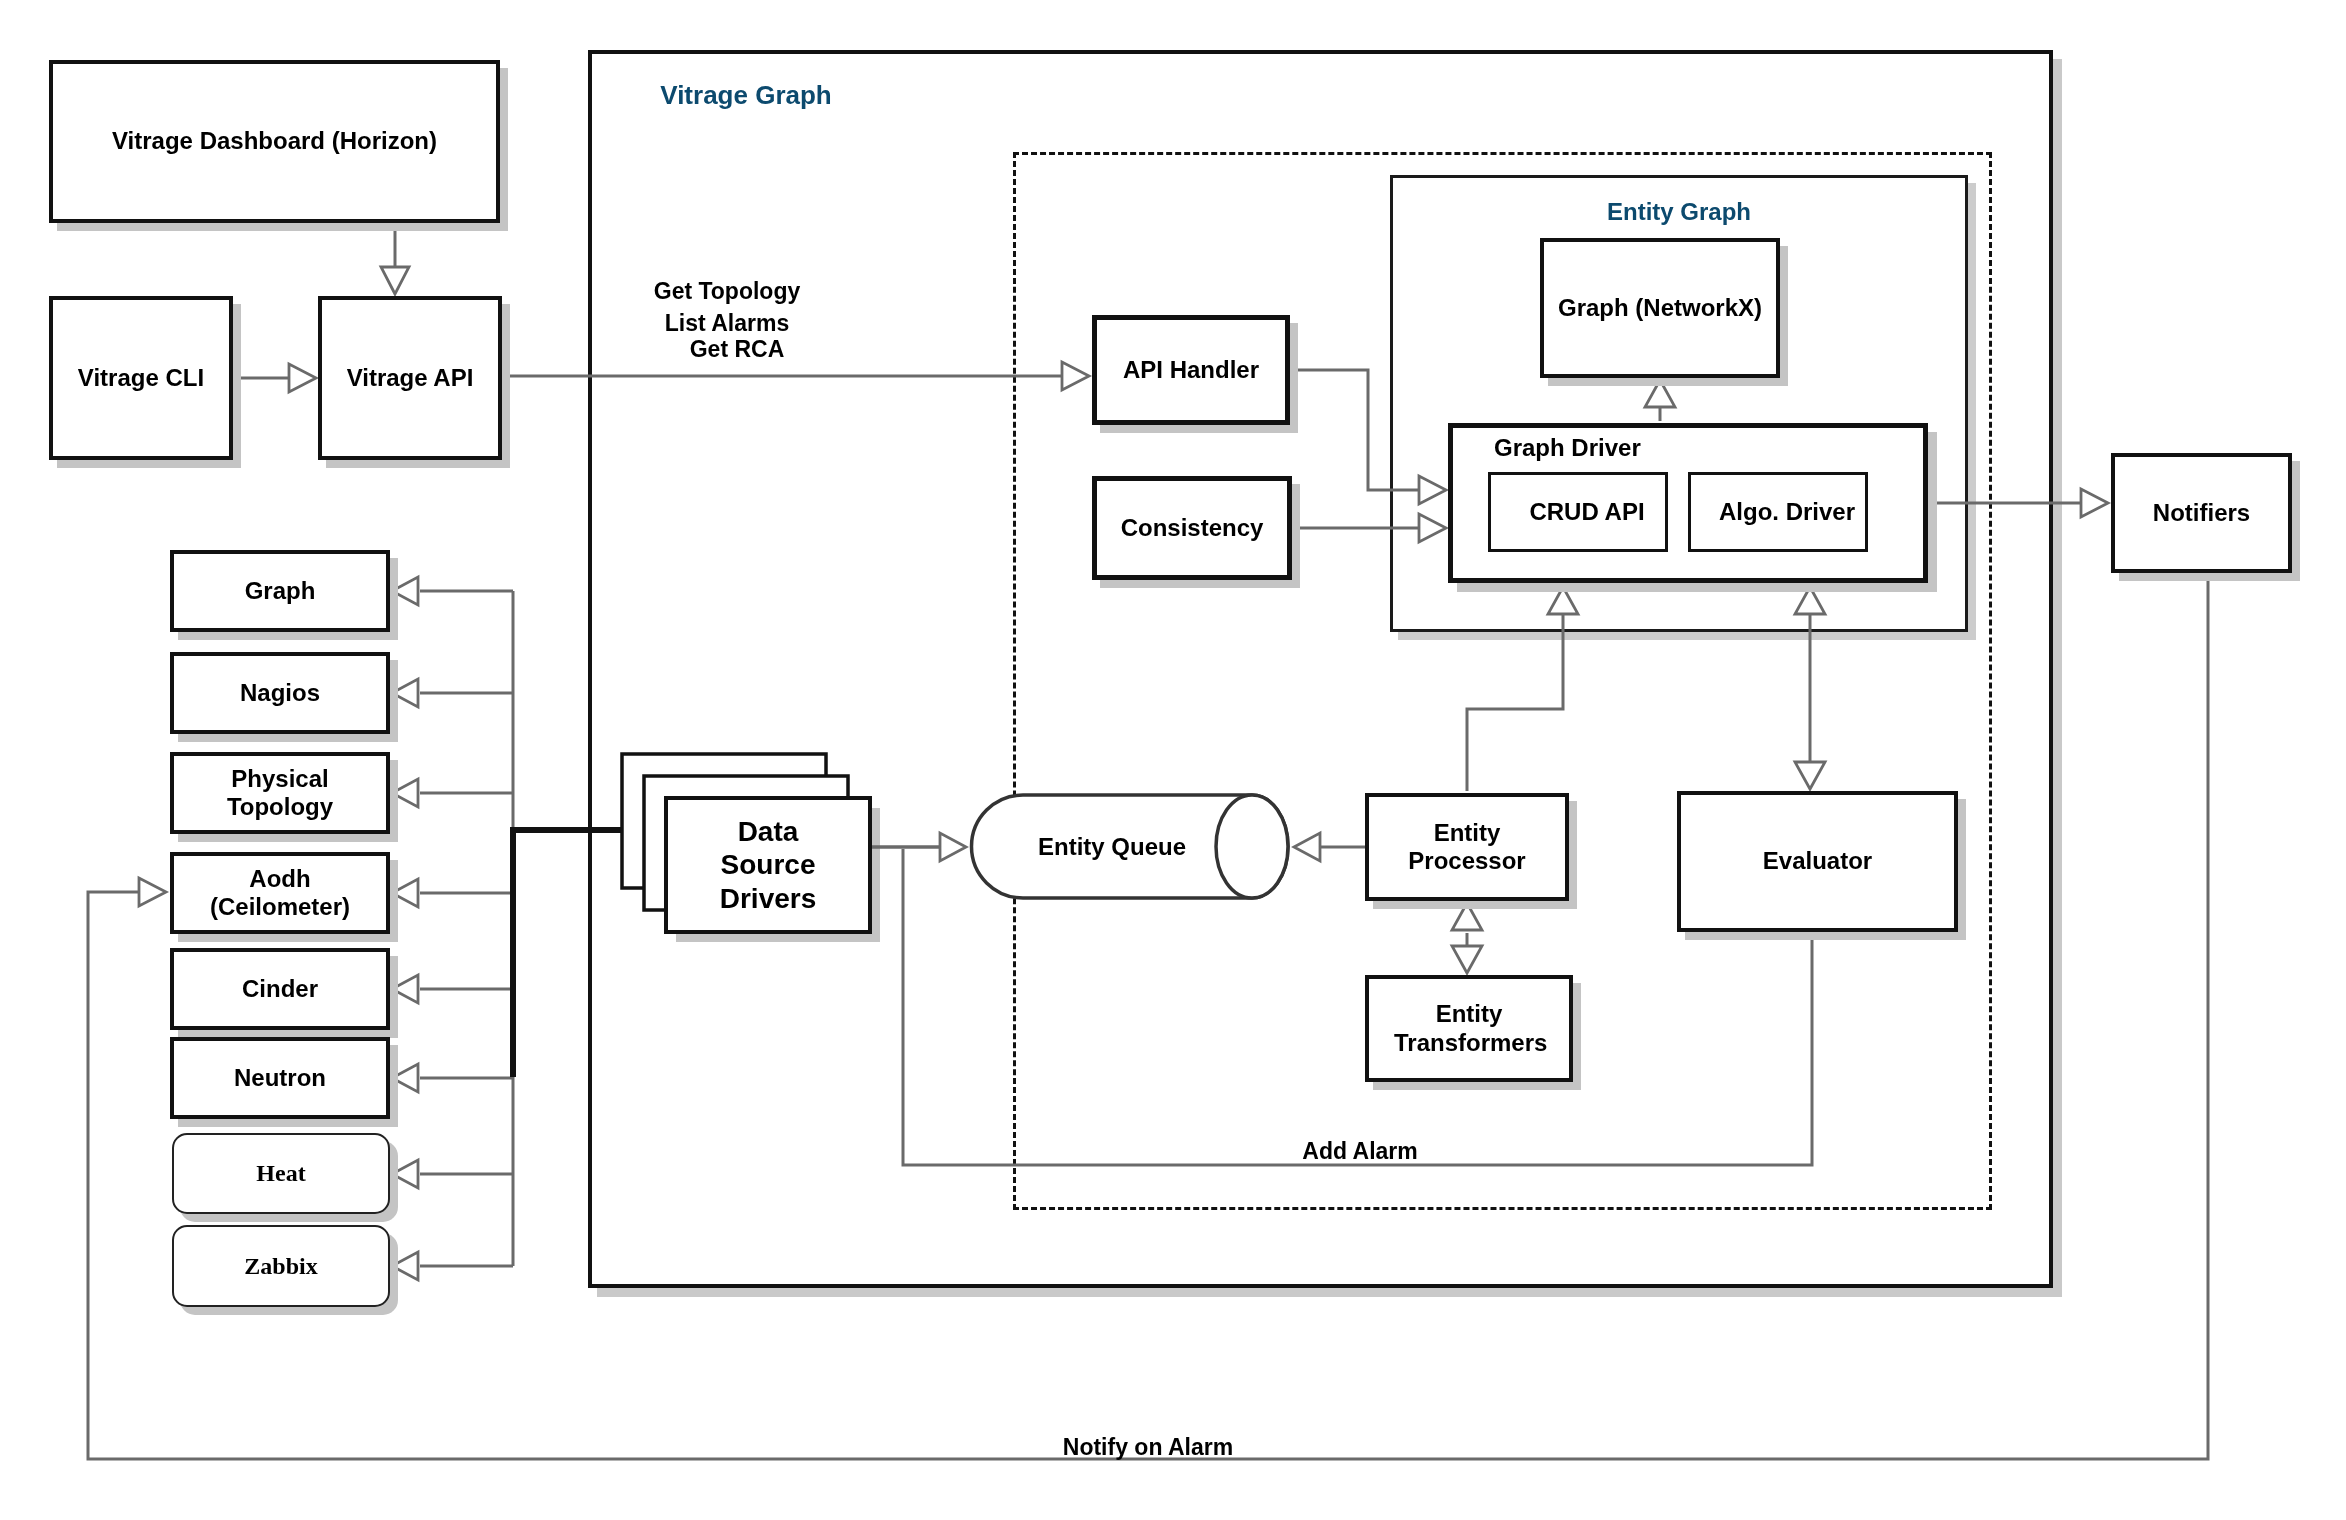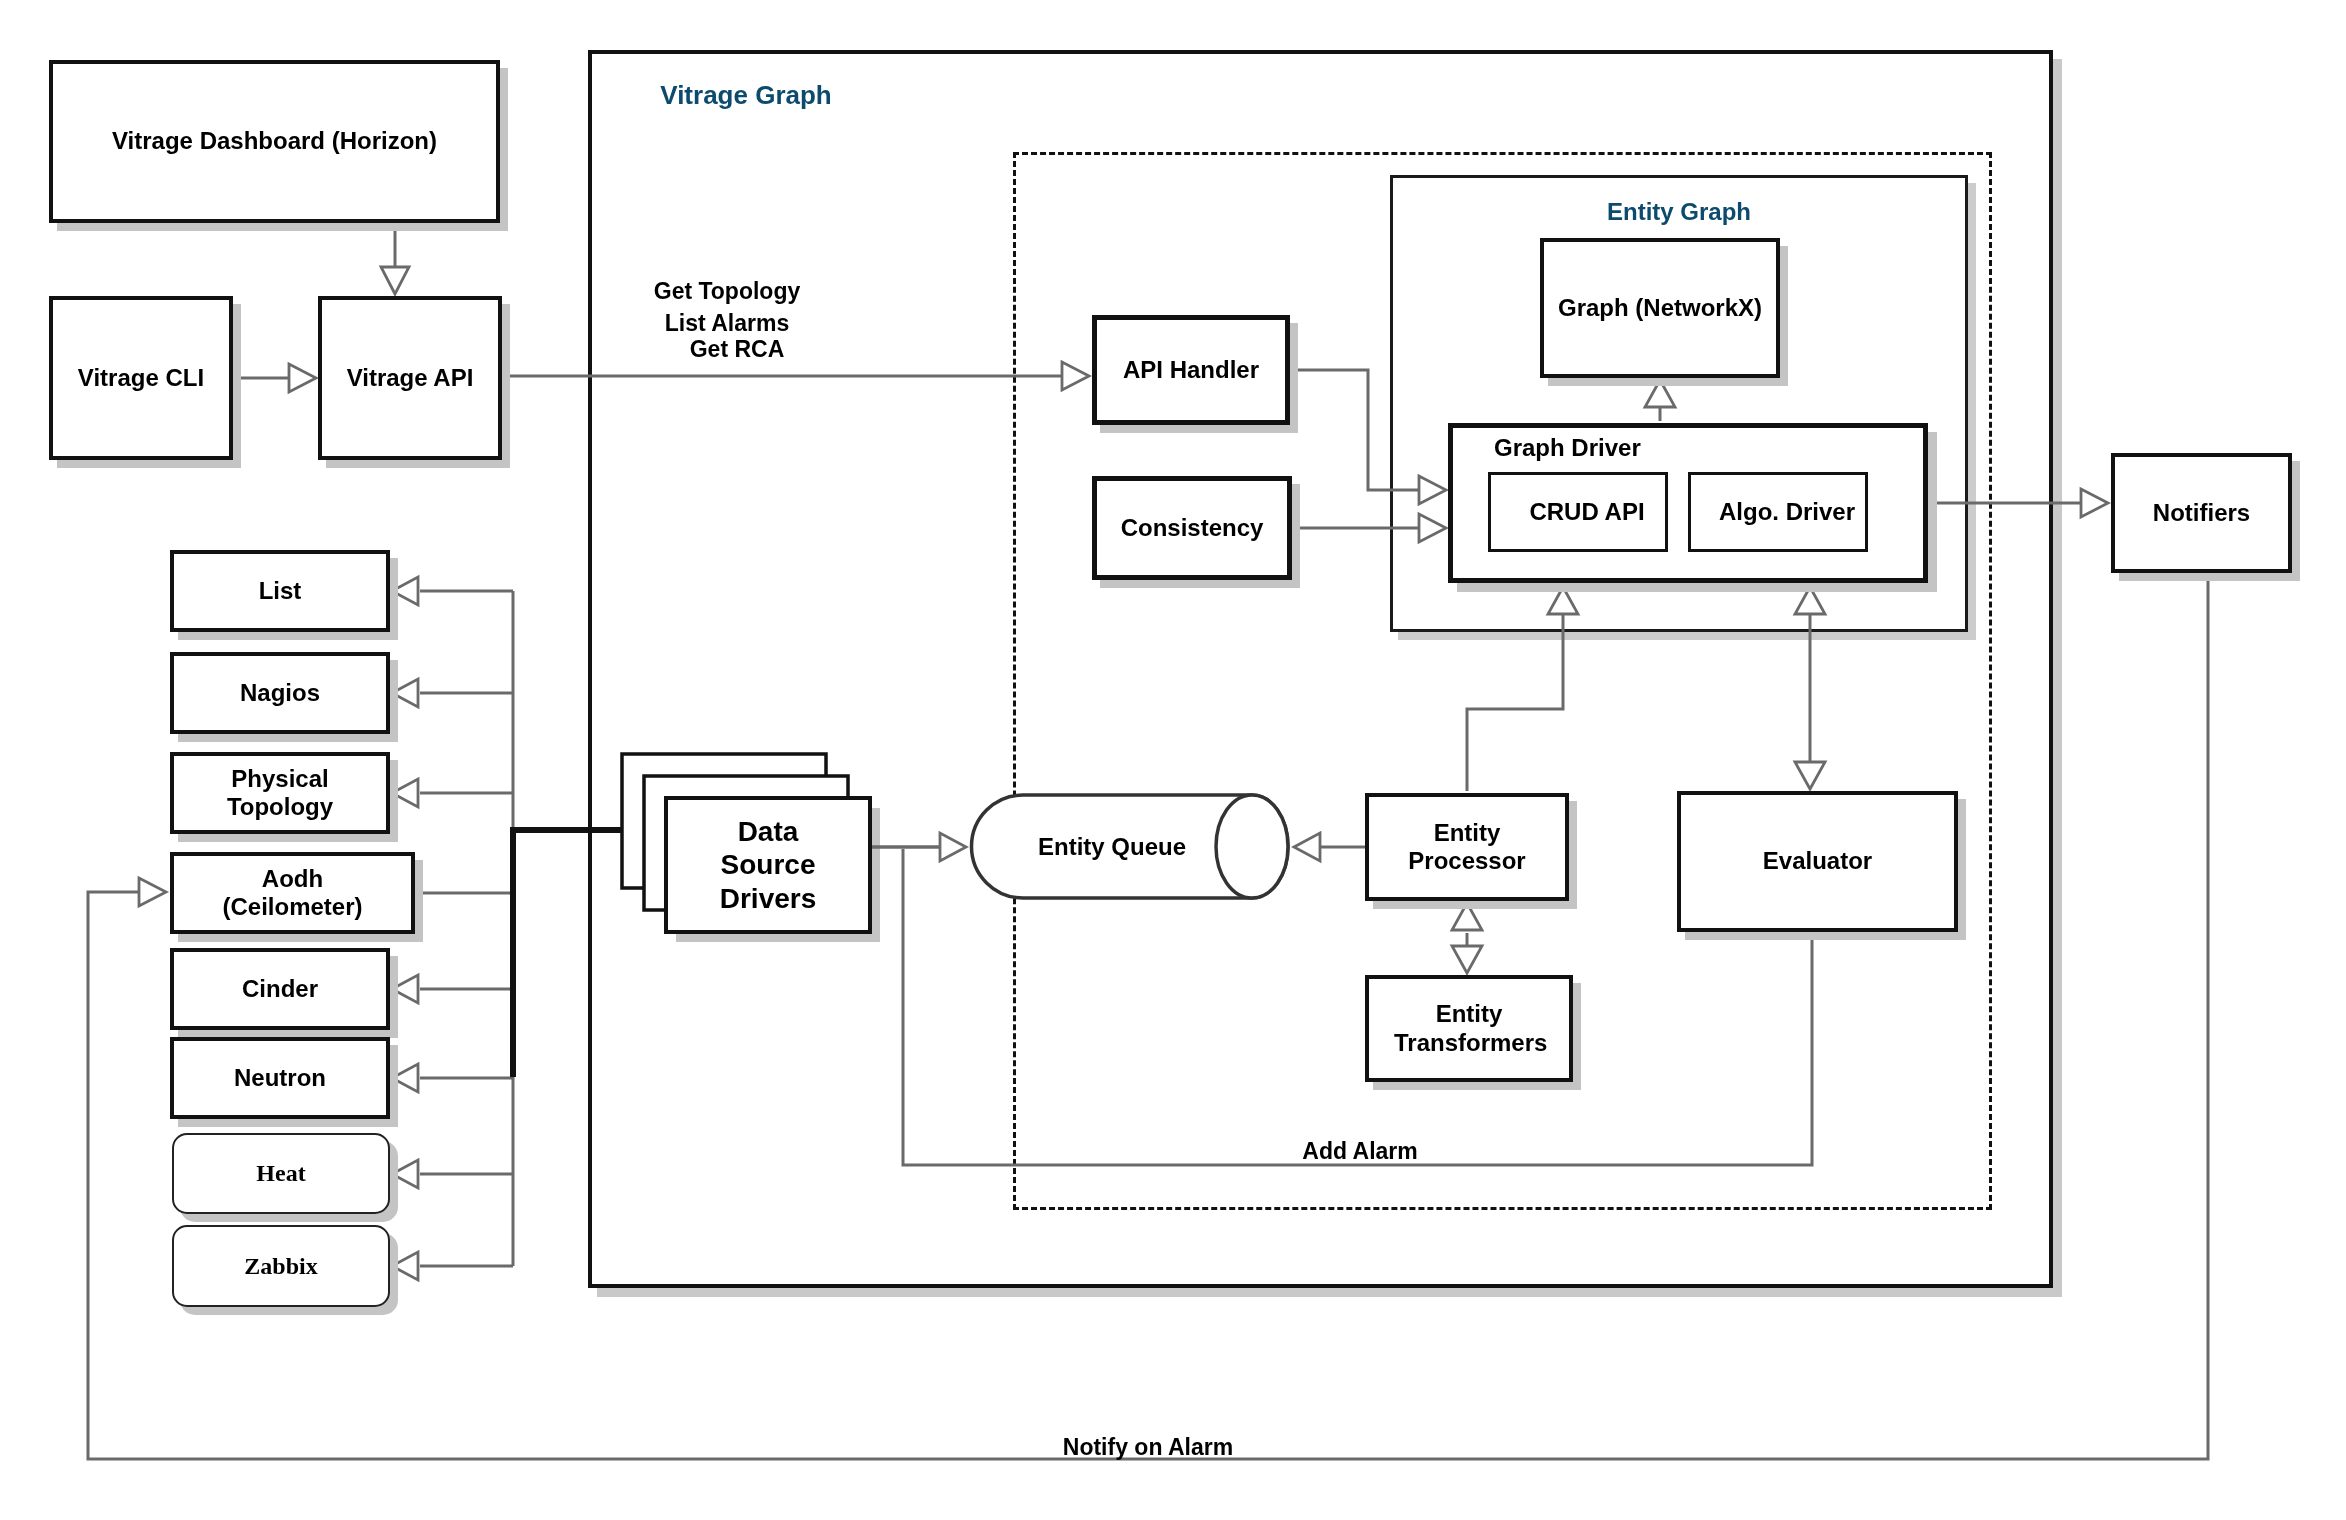--- a/index.html
+++ b/index.html
@@ -157,29 +157,29 @@
     <span>Entity Transformers</span>
   </div>
   <div class="node" style="left:1677px;top:791px;width:281px;height:141px;">
     <span>Evaluator</span>
   </div>
   <div class="node" style="left:2111px;top:453px;width:181px;height:120px;">
     <span>Notifiers</span>
   </div>
 
   <div class="node" style="left:170px;top:550px;width:220px;height:82px;">
-    <span>List</span>
+    <span>Graph</span>
   </div>
   <div class="node" style="left:170px;top:652px;width:220px;height:82px;">
     <span>Nagios</span>
   </div>
   <div class="node w130" style="left:170px;top:752px;width:220px;height:82px;">
     <span>Physical Topology</span>
   </div>
-  <div class="node w160" style="left:170px;top:852px;width:245px;height:82px;">
+  <div class="node w160" style="left:170px;top:852px;width:220px;height:82px;">
     <span>Aodh (Ceilometer)</span>
   </div>
   <div class="node" style="left:170px;top:948px;width:220px;height:82px;">
     <span>Cinder</span>
   </div>
   <div class="node" style="left:170px;top:1037px;width:220px;height:82px;">
     <span>Neutron</span>
   </div>
   <div class="node thin serif" style="left:172px;top:1133px;width:218px;height:81px;">
     <span>Heat</span>

